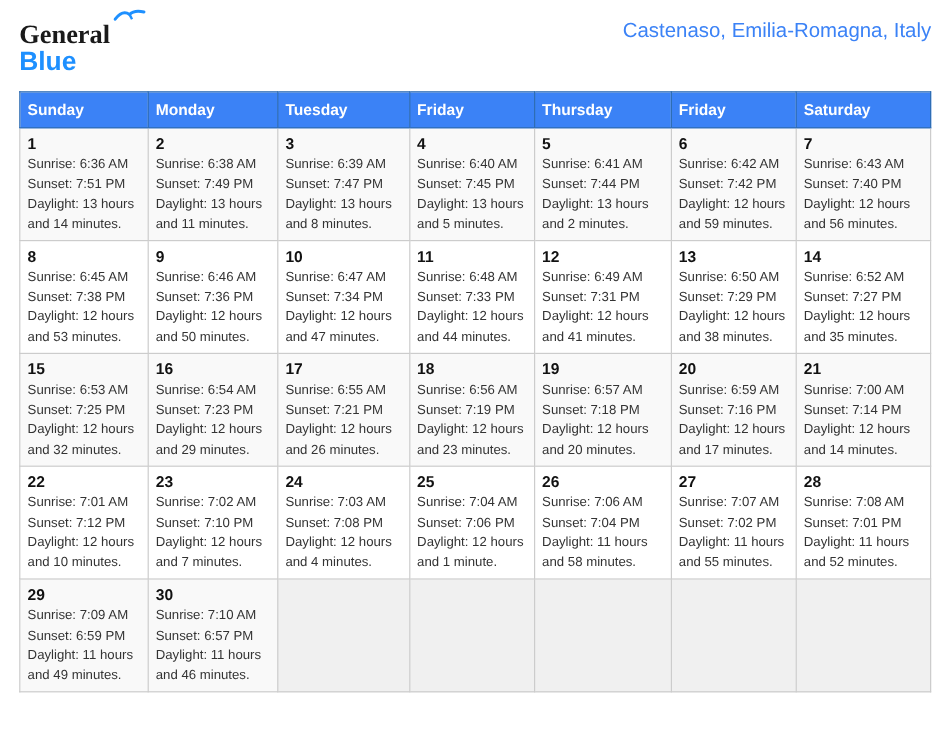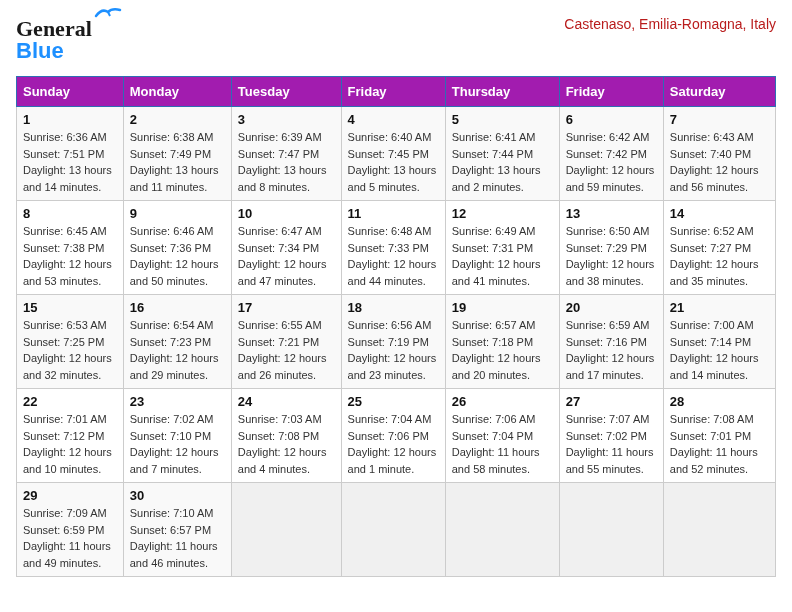--- a/index.html
+++ b/index.html
@@ -23,30 +23,30 @@
     }
     .title-area {
       text-align: right;
     }
     .month-title {
       font-size: 36px;
       font-weight: bold;
       color: #1a1a1a;
     }
     .subtitle {
-      font-size: 14px;
-      color: #b91c1c;
+      font-size: 17px;
+      color: #3b82f6;
     }
     table {
       width: 100%;
       border-collapse: collapse;
       font-size: 11px;
     }
     thead tr th {
-      background-color: #a21caf;
+      background-color: #3b82f6;
       color: #fff;
       font-size: 13px;
       font-weight: bold;
       padding: 7px 6px;
       text-align: left;
       border: 1px solid #2e6db4;
     }
     tbody tr td {
       border: 1px solid #ccc;
       vertical-align: top;

